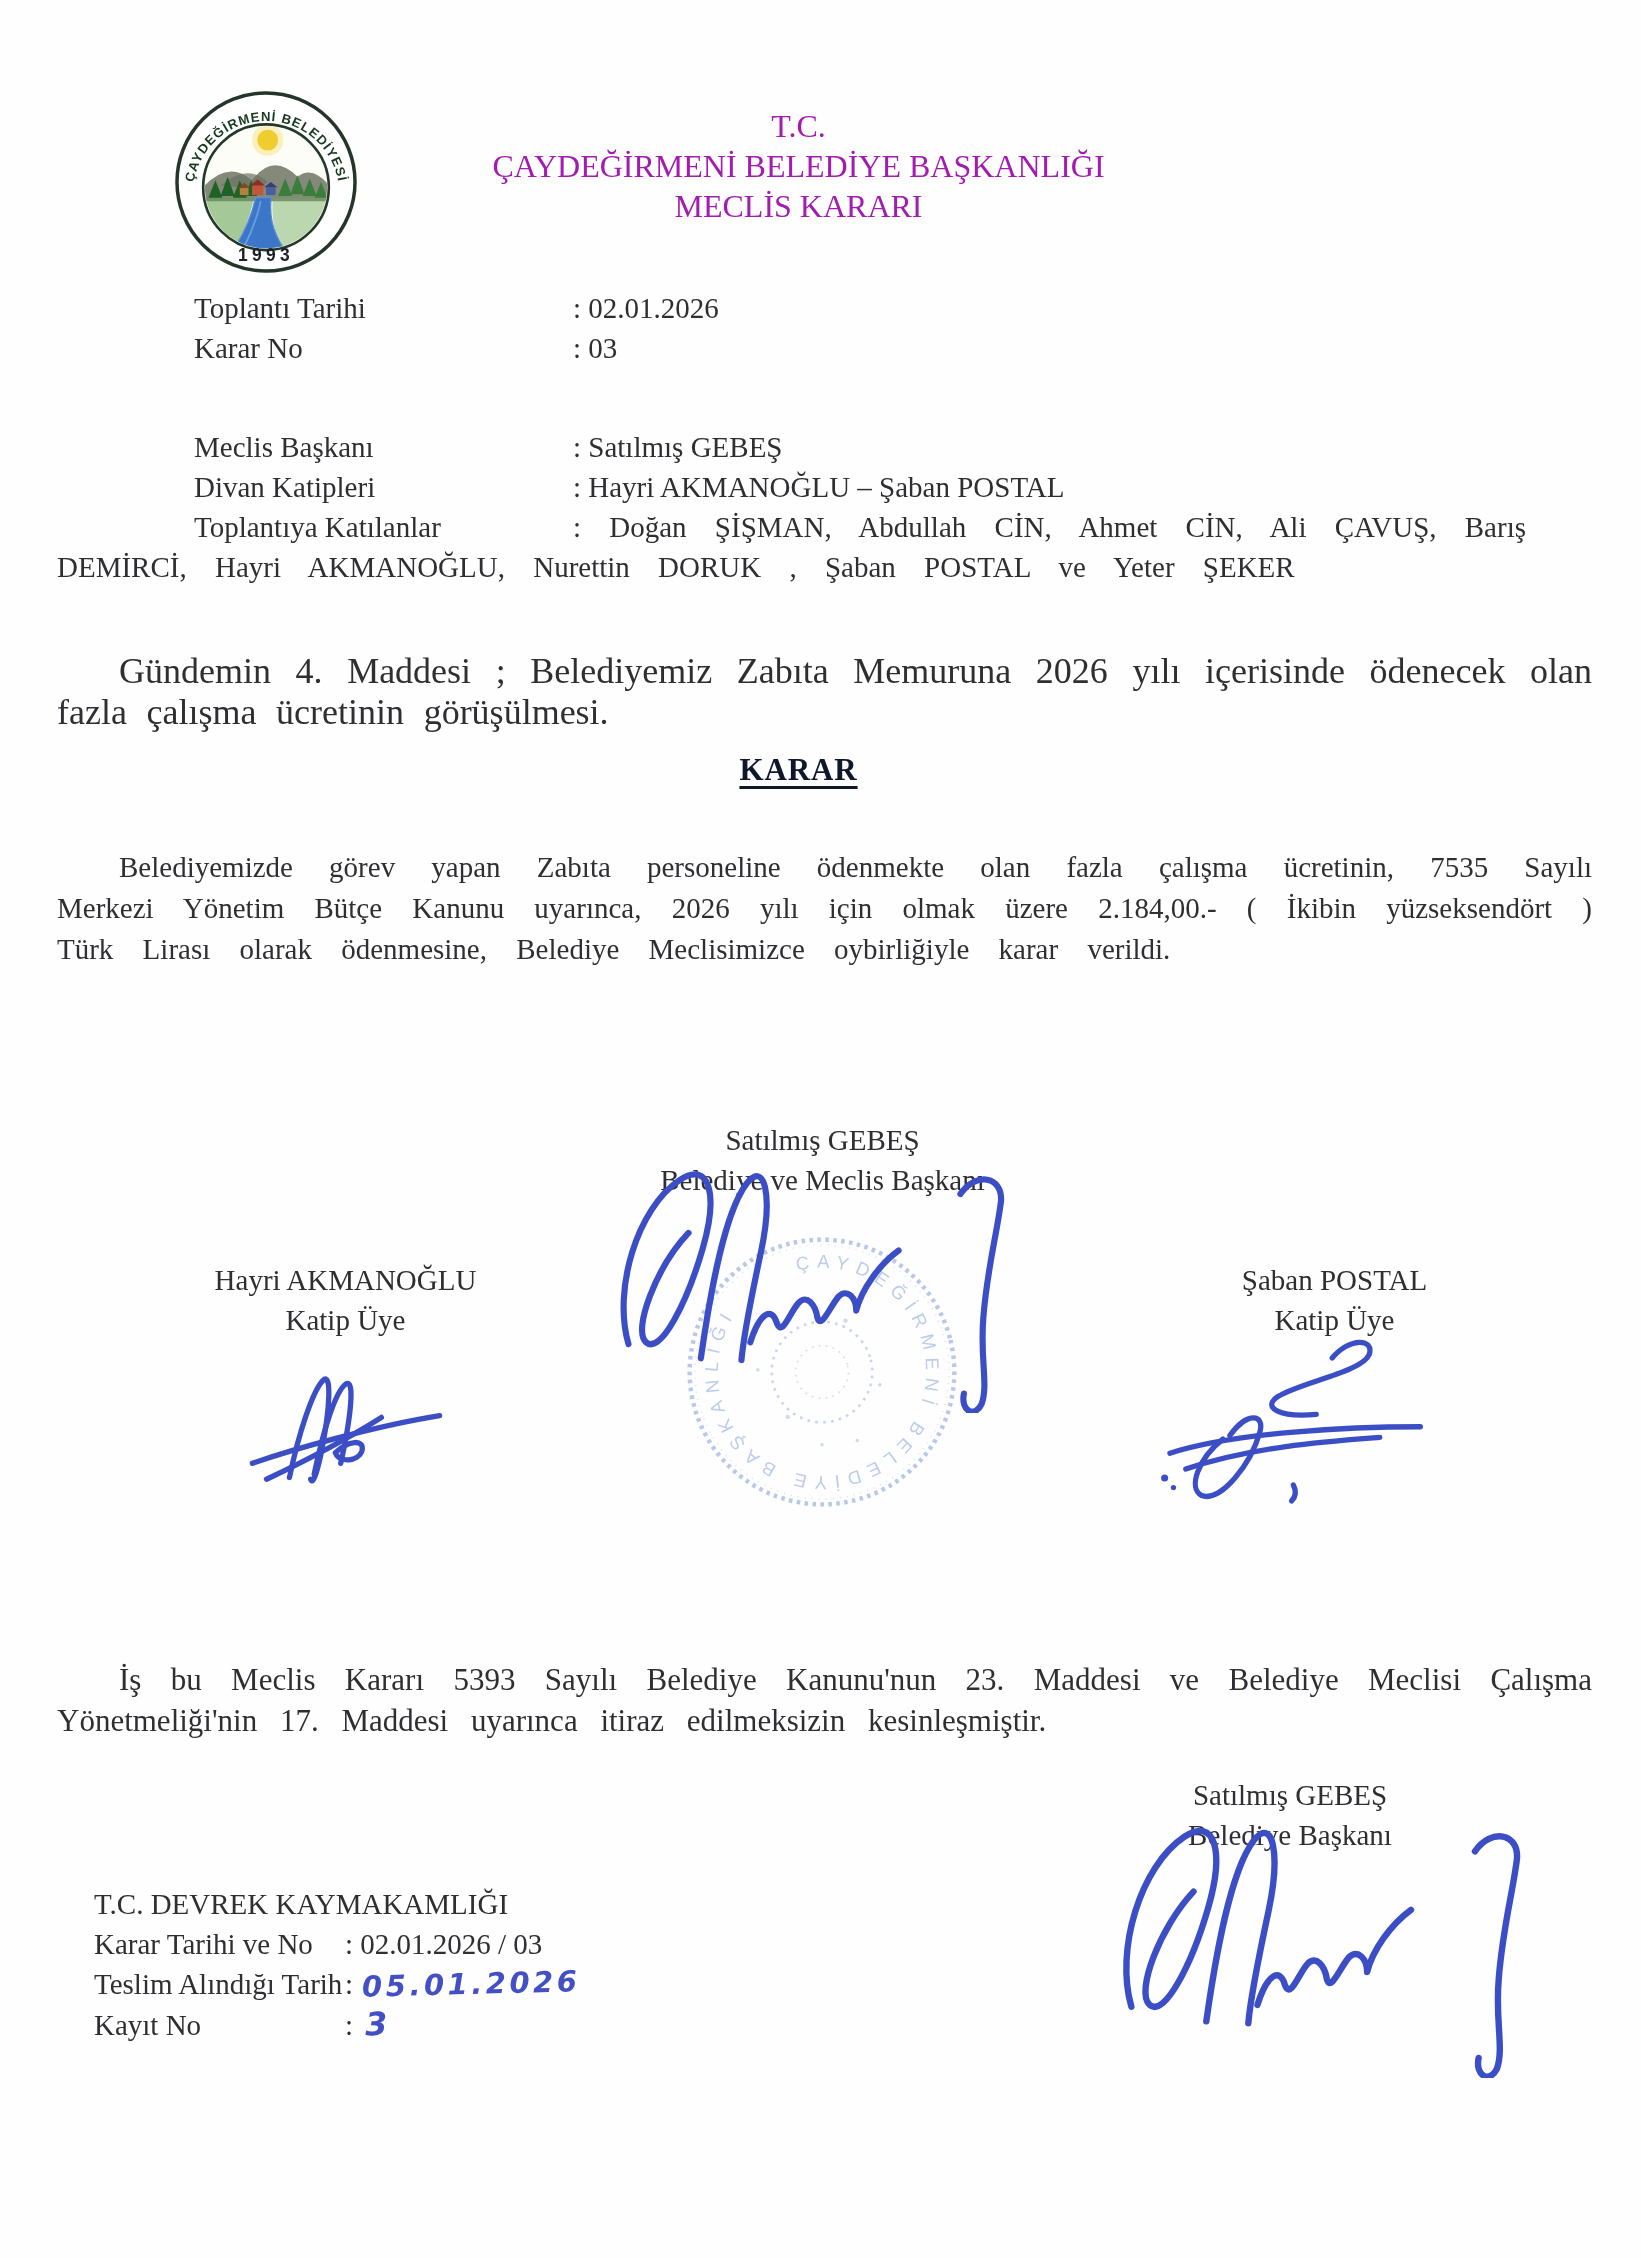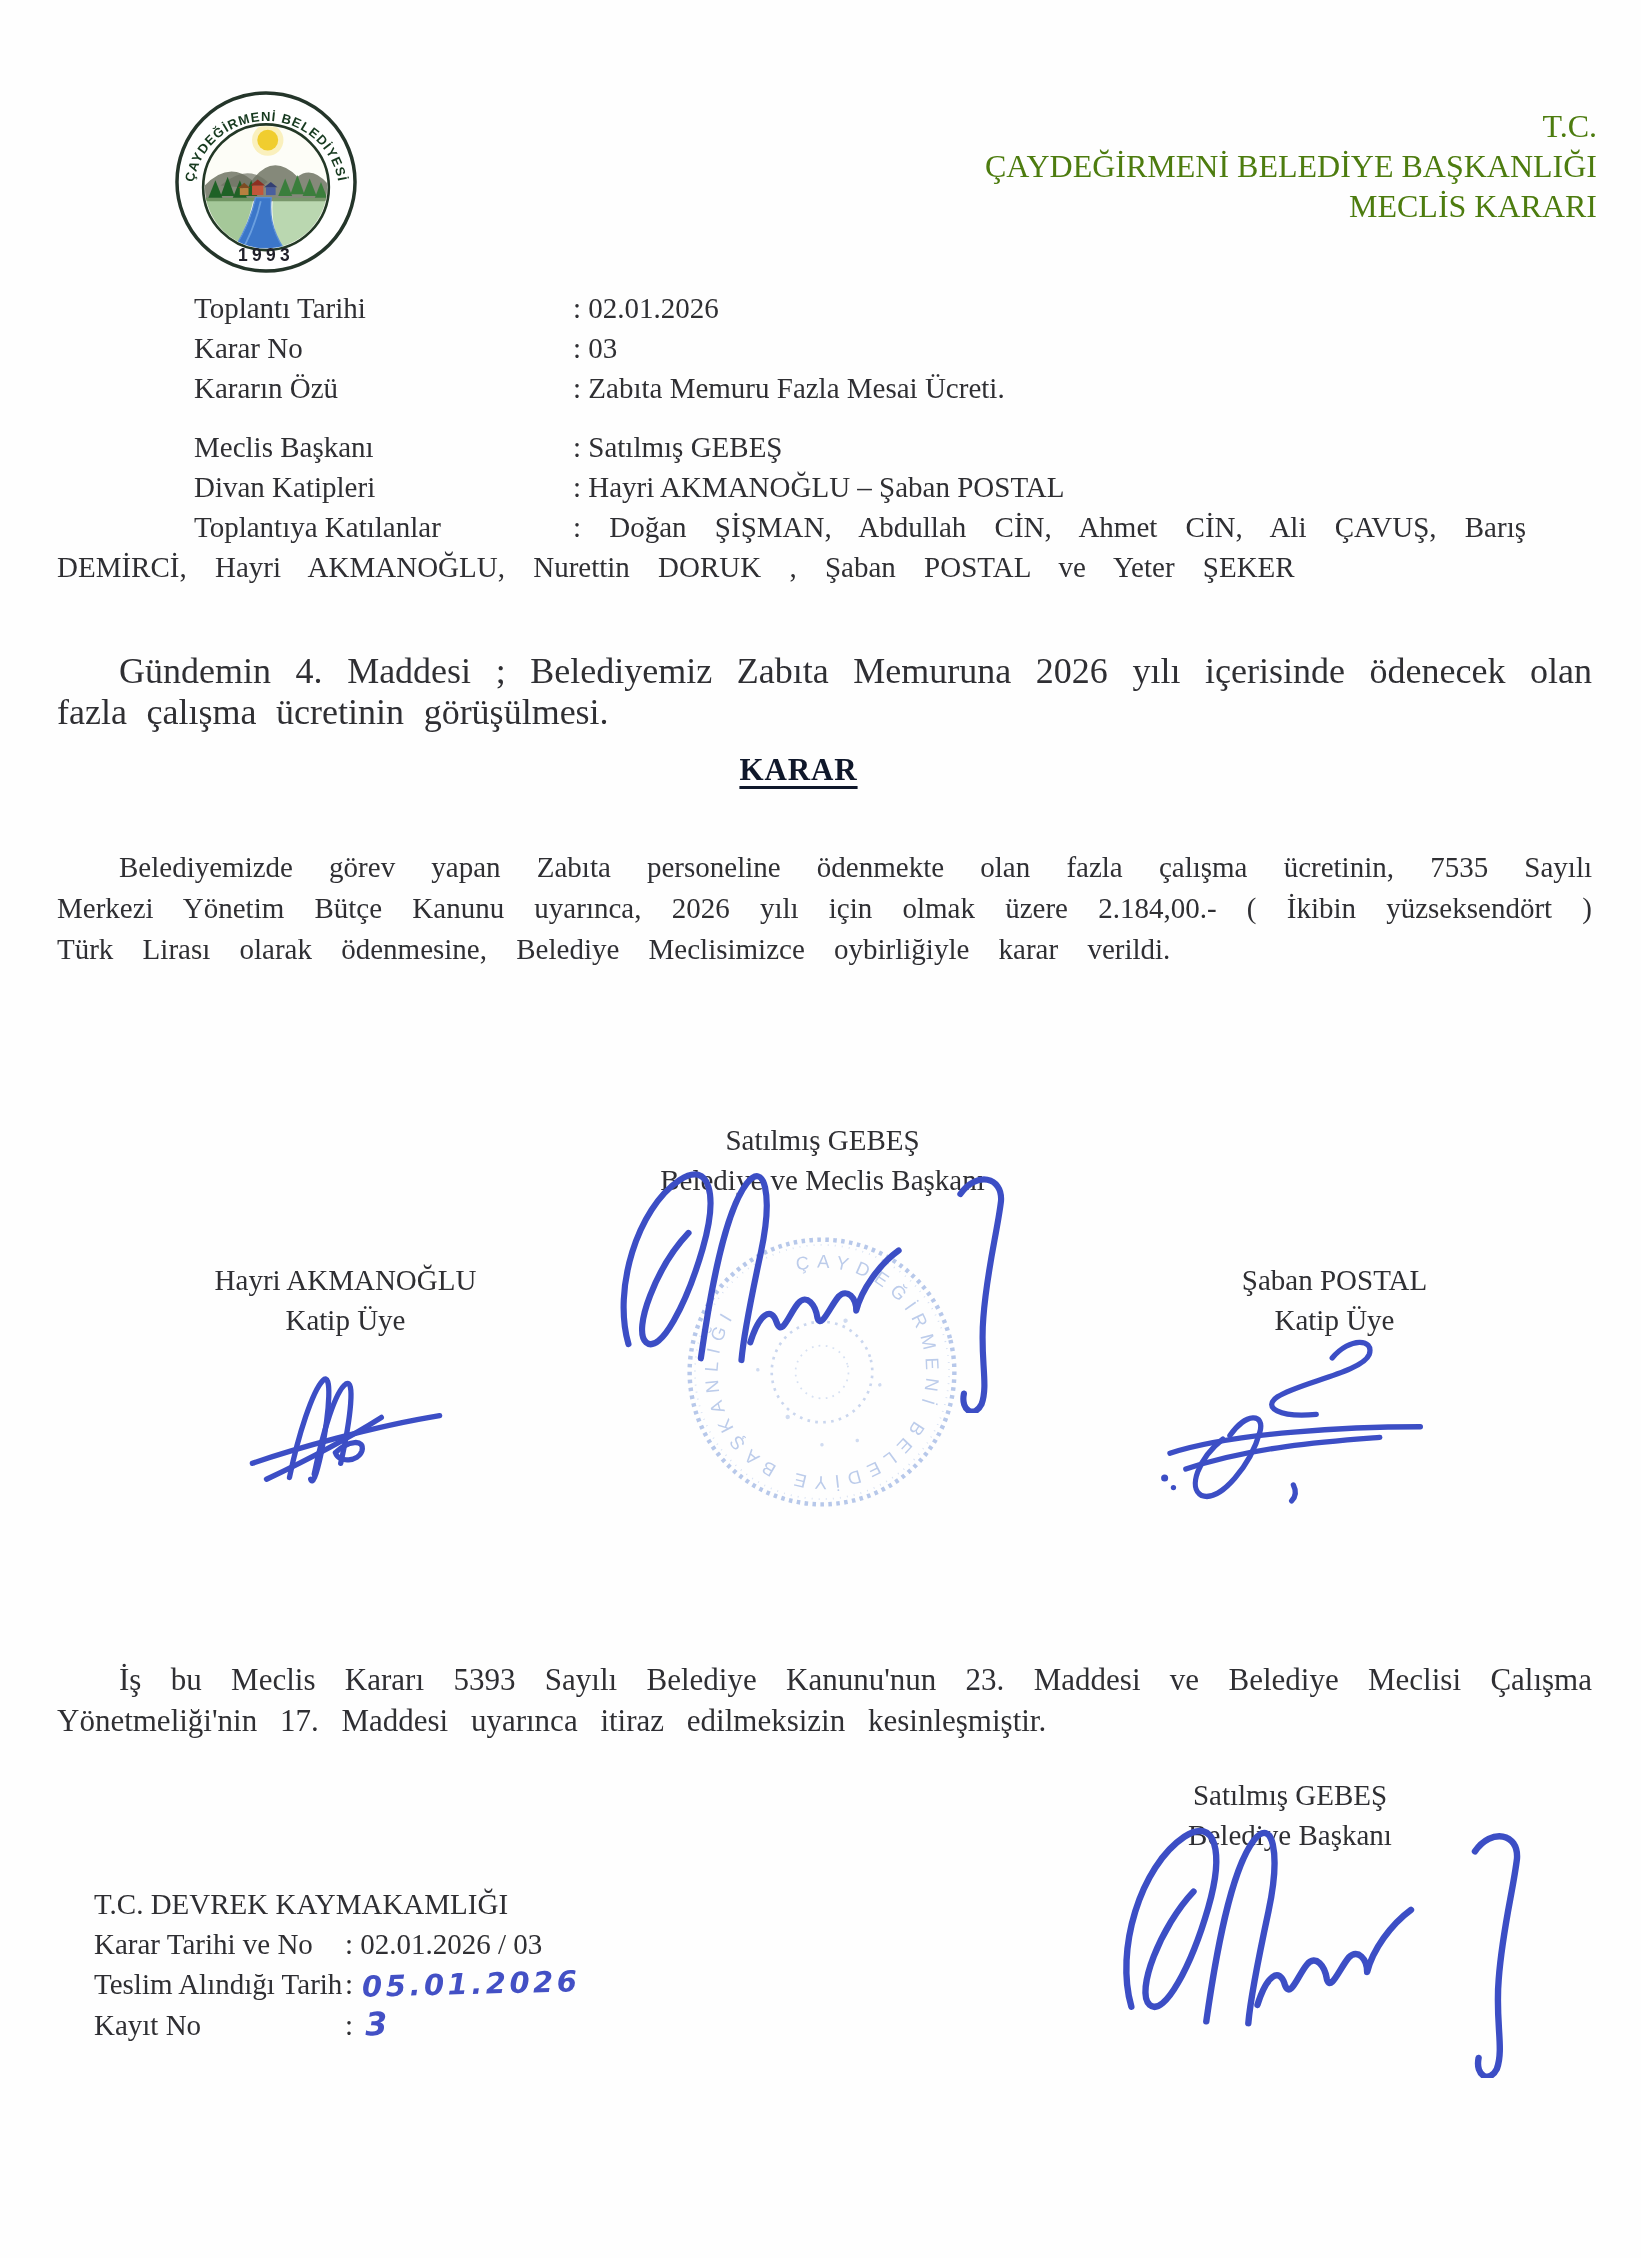--- a/index.html
+++ b/index.html
@@ -11,23 +11,23 @@
     background:#fefefe;
     font-family:"Liberation Serif","DejaVu Serif",serif;
     color:#2f2f33;
     overflow:hidden;
   }
   .abs { position:absolute; }
 
   
   #title-block {
     top:106px; left:0; width:1597px;
-    text-align:right;
+    text-align:center;
     font-size:32px; line-height:40px;
-    color:#4d7c0f;
+    color:#a21caf;
   }
   #logo-wrap { top:86px; left:170px; width:192px; height:192px; }
 
   
   .meta { font-size:29px; line-height:40px; white-space:nowrap; }
   .meta .row { height:40px; }
   .lbl { display:inline-block; width:379px; text-indent:0; }
   #meta1 { top:288px; left:194px; }
   #meta2 { top:427px; left:194px; }
 
@@ -153,23 +153,20 @@
     <div>MECLİS KARARI</div>
   </div>
 
   <div class="abs meta" id="meta1">
     <div class="row">
       <span class="lbl">Toplantı Tarihi</span><span>: 02.01.2026</span>
     </div>
     <div class="row">
       <span class="lbl">Karar No</span><span>: 03</span>
     </div>
-    <div class="row">
-      <span class="lbl">Kararın Özü</span><span>: Zabıta Memuru Fazla Mesai Ücreti.</span>
-    </div>
   </div>
 
   <div class="abs" id="participants">
     <span class="lbl">Toplantıya Katılanlar</span><span>: Doğan ŞİŞMAN, Abdullah CİN, Ahmet CİN, Ali ÇAVUŞ, Barış DEMİRCİ, Hayri AKMANOĞLU, Nurettin DORUK , Şaban POSTAL ve Yeter ŞEKER</span>
   </div>
 
   <div class="abs meta" id="meta2">
     <div class="row">
       <span class="lbl">Meclis Başkanı</span><span>: Satılmış GEBEŞ</span>
     </div>

